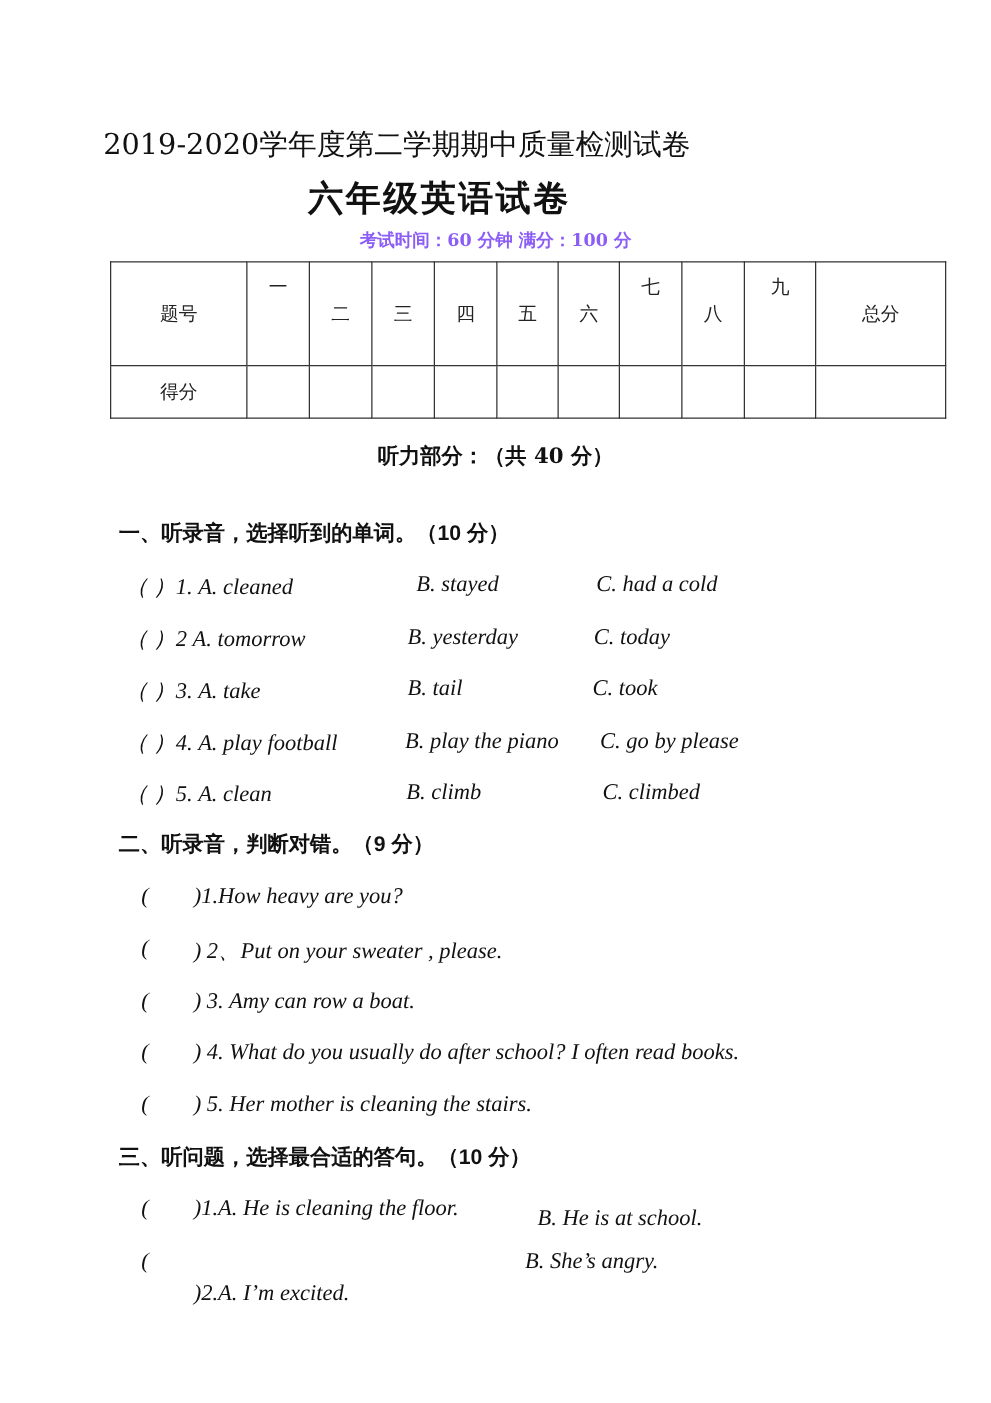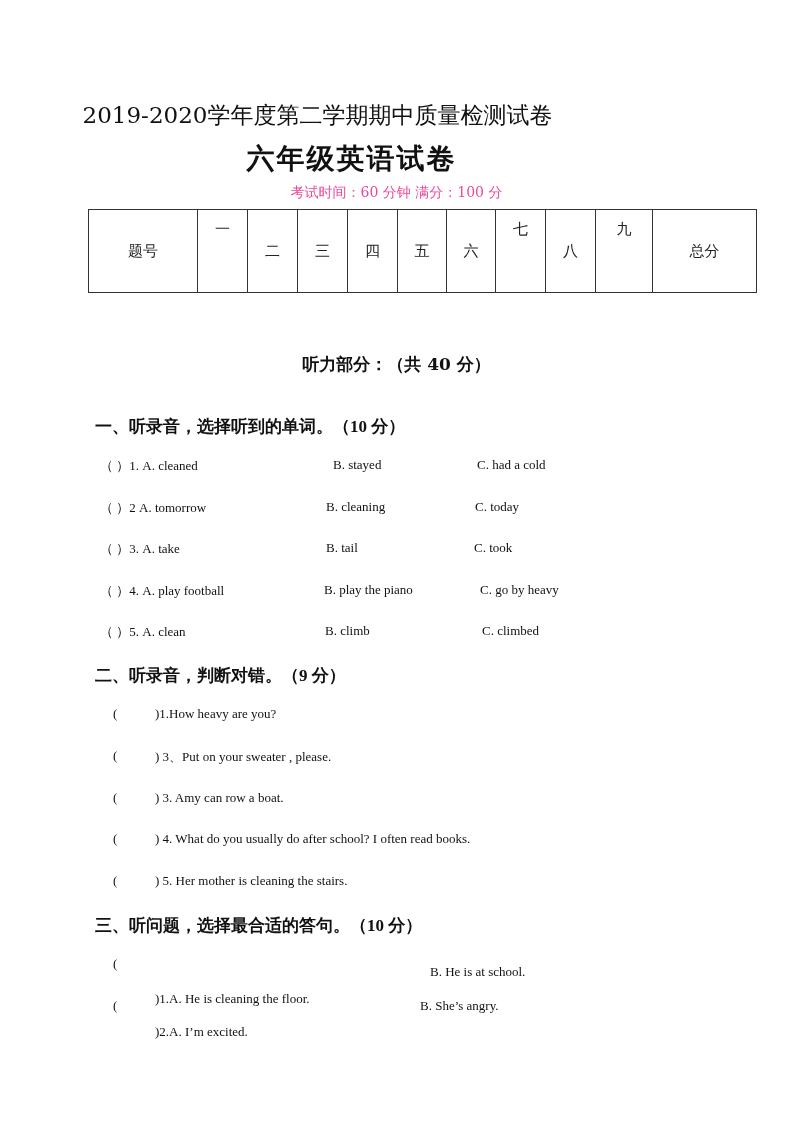--- a/index.html
+++ b/index.html
@@ -1,29 +1,29 @@
 <!DOCTYPE html>
 <html><head>
   <meta charset="utf-8">
   <style>
     html, body { margin: 0; padding: 0; background: #ffffff; }
     body { width: 793px; height: 1122px; position: relative; overflow: hidden; color: #111; font-family: "Liberation Serif", "DejaVu Serif", serif; }
     .abs { position: absolute; white-space: nowrap; }
     .title1 { left: 0; width: 635px; top: 100px; text-align: center; font-size: 23px; font-family: "DejaVu Serif", serif; letter-spacing: 0px; }
     .title2 { left: 0; width: 703px; top: 140px; text-align: center; font-size: 28px; font-weight: bold; font-family: "DejaVu Sans", sans-serif; letter-spacing: 2px; }
-    .subtitle { left: 0; width: 793px; top: 184px; text-align: center; font-size: 14px; color: #ec4899; font-family: "DejaVu Serif", serif; }
+    .subtitle { left: 0; width: 793px; top: 184px; text-align: center; font-size: 14px; color: #8b5cf6; font-family: "DejaVu Serif", serif; font-weight: bold; }
     table.score { position: absolute; left: 88px; top: 209px; border-collapse: collapse; font-family: "DejaVu Sans", sans-serif; font-size: 15px; color: #222; }
     table.score td { border: 1.2px solid #333; padding: 0; text-align: center; }
     table.score tr.r1 td { height: 72px; }
     table.score tr.r2 td { height: 41px; }
     .hi { vertical-align: top; padding-top: 10px !important; }
     .lo { vertical-align: middle; padding-top: 0 !important; }
     .section-center { left: 0; width: 793px; top: 353px; text-align: center; font-size: 17px; font-weight: bold; font-family: "DejaVu Serif", serif; }
-    .sec-head { left: 95px; font-size: 17px; font-weight: bold; font-family: Liberation Serif, serif; }
-    .row { font-size: 13px; }
+    .sec-head { left: 95px; font-size: 17px; font-weight: bold; font-family: Liberation Sans, sans-serif; }
+    .row { font-size: 18px; font-style: italic; }
   </style>
 </head>
 <body>
 
 <div class="abs title1">2019-2020学年度第二学期期中质量检测试卷</div>
 <div class="abs title2">六年级英语试卷</div>
 <div class="abs subtitle">考试时间：60 分钟    满分：100 分</div>
 
 <table class="score">
   <tbody>
@@ -33,80 +33,93 @@
     <td style="width:49px" class="lo">二</td>
     <td style="width:49px" class="lo">三</td>
     <td style="width:49px" class="lo">四</td>
     <td style="width:48px" class="lo">五</td>
     <td style="width:48px" class="lo">六</td>
     <td style="width:49px" class="hi">七</td>
     <td style="width:49px" class="lo">八</td>
     <td style="width:56px" class="hi">九</td>
     <td style="width:103px" class="lo">总分</td>
   </tr>
+  <tr class="r2">
+    <td>得分</td>
+    <td></td>
+    <td></td>
+    <td></td>
+    <td></td>
+    <td></td>
+    <td></td>
+    <td></td>
+    <td></td>
+    <td></td>
+    <td></td>
+  </tr>
 </tbody>
   </table>
 
 <div class="abs section-center">听力部分：（共 40 分）</div>
 
 <div class="abs sec-head" style="top:415px">一、听录音，选择听到的单词。（10 分）</div>
 
 <div>
   <div class="abs row" style="left:100px; top:457px">（   ）1. A. cleaned</div>
   <div class="abs row" style="left:333px; top:457px">B. stayed</div>
   <div class="abs row" style="left:477px; top:457px">C. had a cold</div>
 </div>
 <div>
   <div class="abs row" style="left:100px; top:499px">（   ）2 A. tomorrow</div>
-  <div class="abs row" style="left:326px; top:499px">B. cleaning</div>
+  <div class="abs row" style="left:326px; top:499px">B. yesterday</div>
   <div class="abs row" style="left:475px; top:499px">C. today</div>
 </div>
 <div>
   <div class="abs row" style="left:100px; top:540px">（   ）3. A. take</div>
   <div class="abs row" style="left:326px; top:540px">B. tail</div>
   <div class="abs row" style="left:474px; top:540px">C. took</div>
 </div>
 <div>
   <div class="abs row" style="left:100px; top:582px">（   ）4. A. play football</div>
   <div class="abs row" style="left:324px; top:582px">B. play the piano</div>
-  <div class="abs row" style="left:480px; top:582px">C. go by heavy</div>
+  <div class="abs row" style="left:480px; top:582px">C. go by please</div>
 </div>
 <div>
   <div class="abs row" style="left:100px; top:623px">（   ）5. A. clean</div>
   <div class="abs row" style="left:325px; top:623px">B. climb</div>
   <div class="abs row" style="left:482px; top:623px">C. climbed</div>
 </div>
 
 <div class="abs sec-head" style="top:664px">二、听录音，判断对错。（9 分）</div>
 
 <div>
   <div class="abs row" style="left:113px; top:706px">(</div>
   <div class="abs row" style="left:155px; top:706px">)1.How heavy are you?</div>
 </div>
 <div>
   <div class="abs row" style="left:113px; top:748px">(</div>
-  <div class="abs row" style="left:155px; top:748px">) 3、Put on your sweater , please.</div>
+  <div class="abs row" style="left:155px; top:748px">) 2、Put on your sweater , please.</div>
 </div>
 <div>
   <div class="abs row" style="left:113px; top:790px">(</div>
   <div class="abs row" style="left:155px; top:790px">) 3. Amy can row a boat.</div>
 </div>
 <div>
   <div class="abs row" style="left:113px; top:831px">(</div>
   <div class="abs row" style="left:155px; top:831px">) 4. What do you usually do after school? I often read books.</div>
 </div>
 <div>
   <div class="abs row" style="left:113px; top:873px">(</div>
   <div class="abs row" style="left:155px; top:873px">) 5. Her mother is cleaning the stairs.</div>
 </div>
 
 <div class="abs sec-head" style="top:914px">三、听问题，选择最合适的答句。（10 分）</div>
 
 <div>
   <div class="abs row" style="left:113px; top:956px">(</div>
-  <div class="abs row" style="left:155px; top:991px">)1.A. He is cleaning the floor.</div>
+  <div class="abs row" style="left:155px; top:956px">)1.A. He is cleaning the floor.</div>
   <div class="abs row" style="left:430px; top:964px">B.  He is at school.</div>
 </div>
 <div>
   <div class="abs row" style="left:113px; top:998px">(</div>
   <div class="abs row" style="left:155px; top:1024px">)2.A. I’m excited.</div>
   <div class="abs row" style="left:420px; top:998px">B. She’s angry.</div>
 </div>
 
 </body></html>

